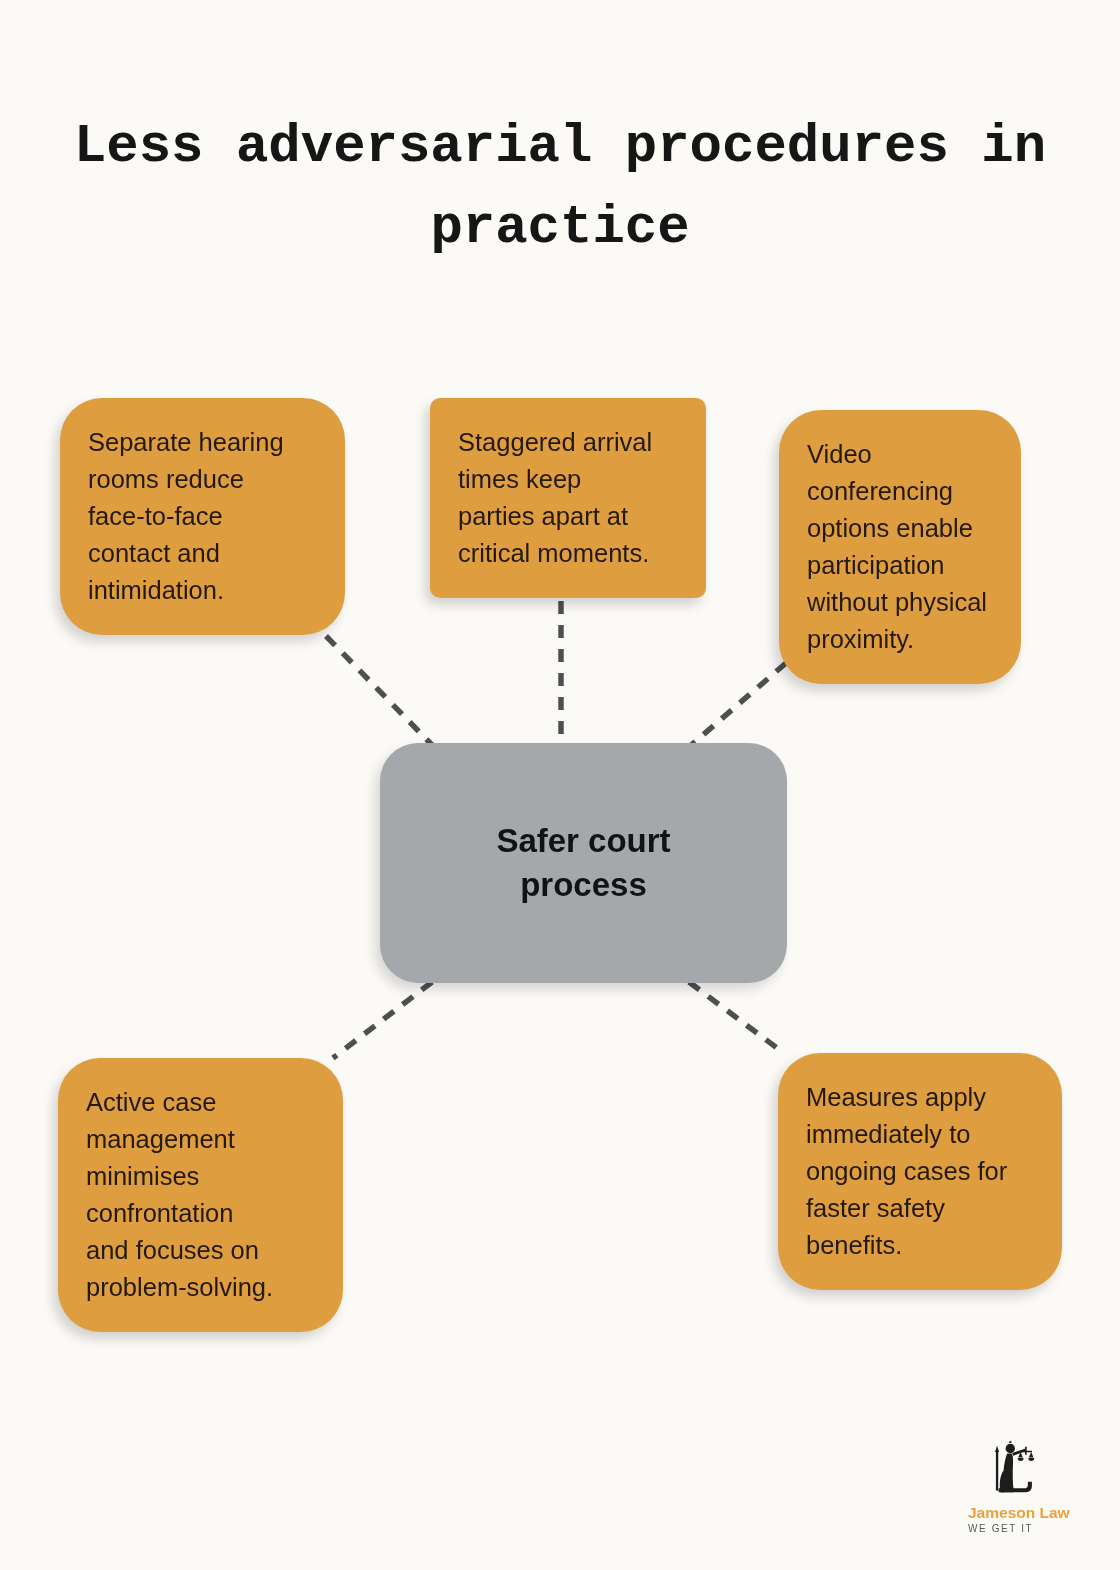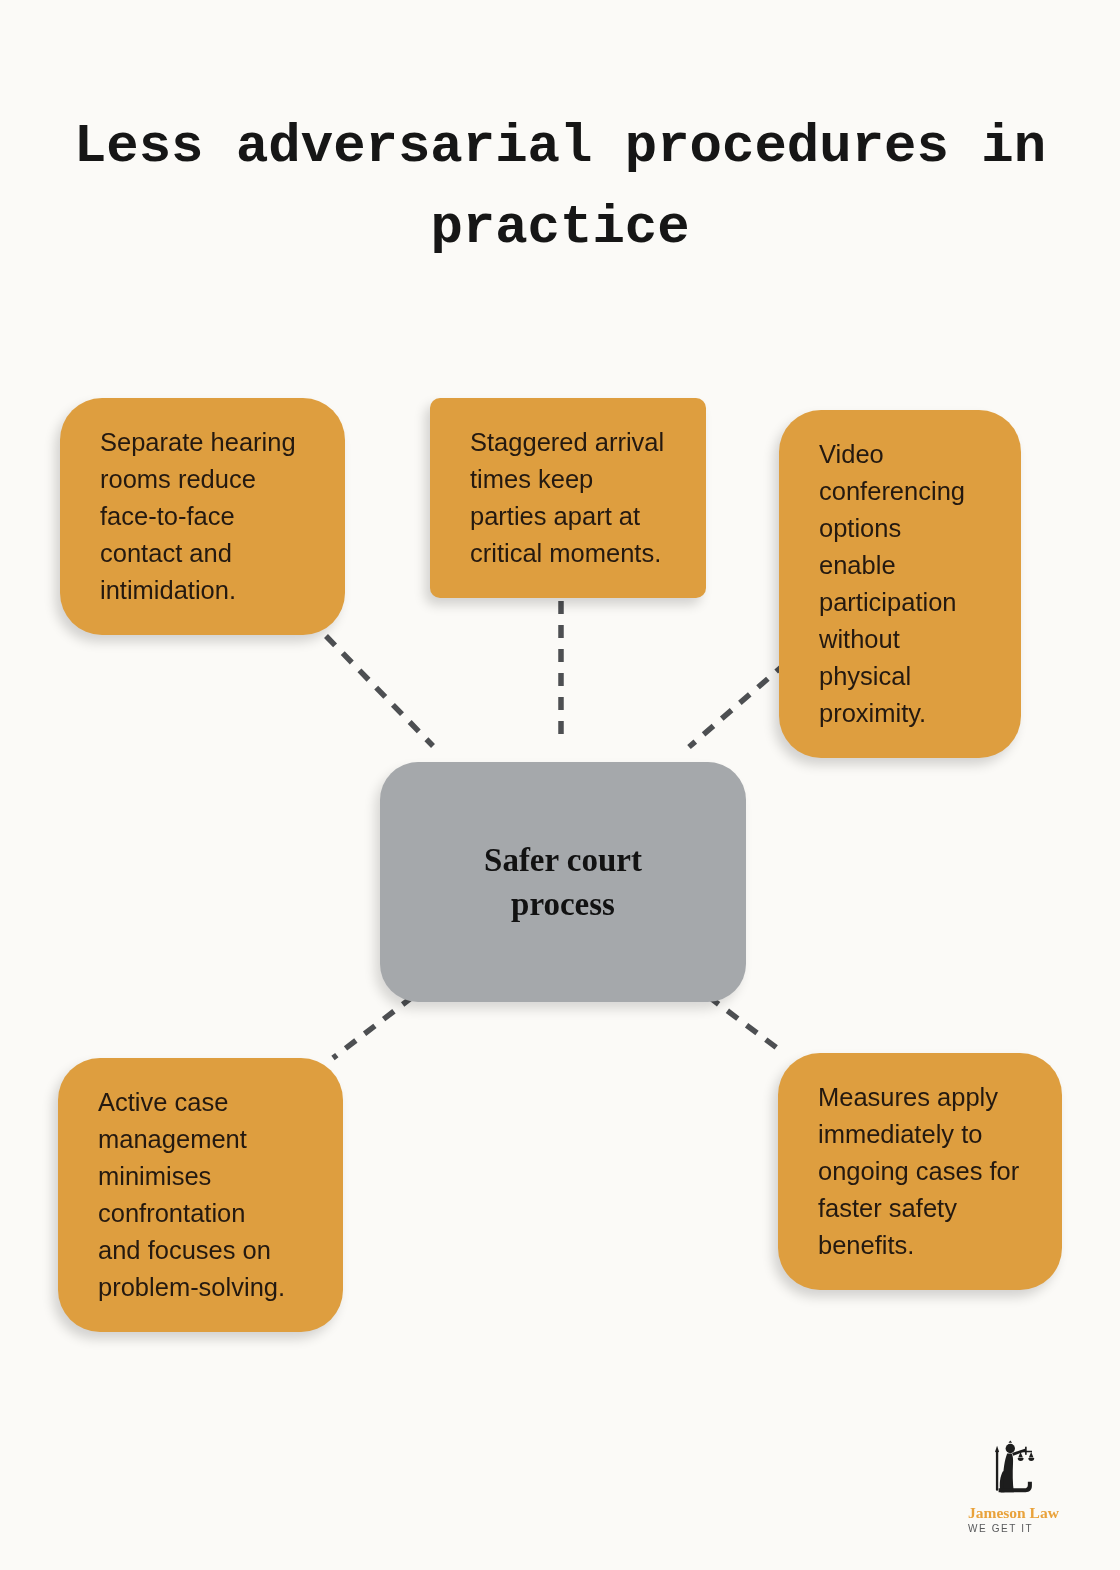--- a/index.html
+++ b/index.html
@@ -38,58 +38,57 @@
   }
   .connectors line{
     stroke:var(--connector);
     stroke-width:5.5;
     stroke-dasharray:13 11;
   }
   .node{
     position:absolute;
     background:var(--orange);
     border-radius:42px;
-    padding:26px 40px;
+    padding:26px 28px;
     font-size:25.5px;
     line-height:37px;
     color:var(--node-text);
     white-space:pre-line;
     box-shadow:-5px 7px 12px rgba(0,0,0,0.16);
   }
   .node1{left:60px;  top:398px;  width:285px;}
   .node2{left:430px; top:398px;  width:276px;border-radius:10px;}
   .node3{left:779px; top:410px;  width:242px;}
   .node4{left:58px;  top:1058px; width:285px;}
   .node5{left:778px; top:1053px; width:284px;}
   .center-node{
     position:absolute;
     left:380px;top:743px;
-    width:366px;height:240px;
+    width:407px;height:240px;
     background:var(--gray);
     border-radius:38px;
     display:flex;align-items:center;justify-content:center;
     text-align:center;
-    font-family:Liberation Serif, serif;
+    font-family:Liberation Sans, sans-serif;
     font-weight:700;
     font-size:33px;
     line-height:44px;
     color:#121212;
     white-space:pre-line;
     box-shadow:-5px 7px 12px rgba(0,0,0,0.14);
-    margin-top:19px;
   }
   .logo{
     position:absolute;
     right:56px;bottom:36px;
     width:96px;
     text-align:left;
   }
   .logo-mark{display:block;margin:0 auto 2px 18px;}
   .logo-brand{
-    font-family:Liberation Serif, serif;
+    font-family:Liberation Sans, sans-serif;
     font-weight:700;
     font-size:15.5px;
     color:var(--brand);
     white-space:nowrap;
   }
   .logo-tagline{
     font-size:10px;
     letter-spacing:1.6px;
     color:var(--tagline);
     margin-top:1px;

